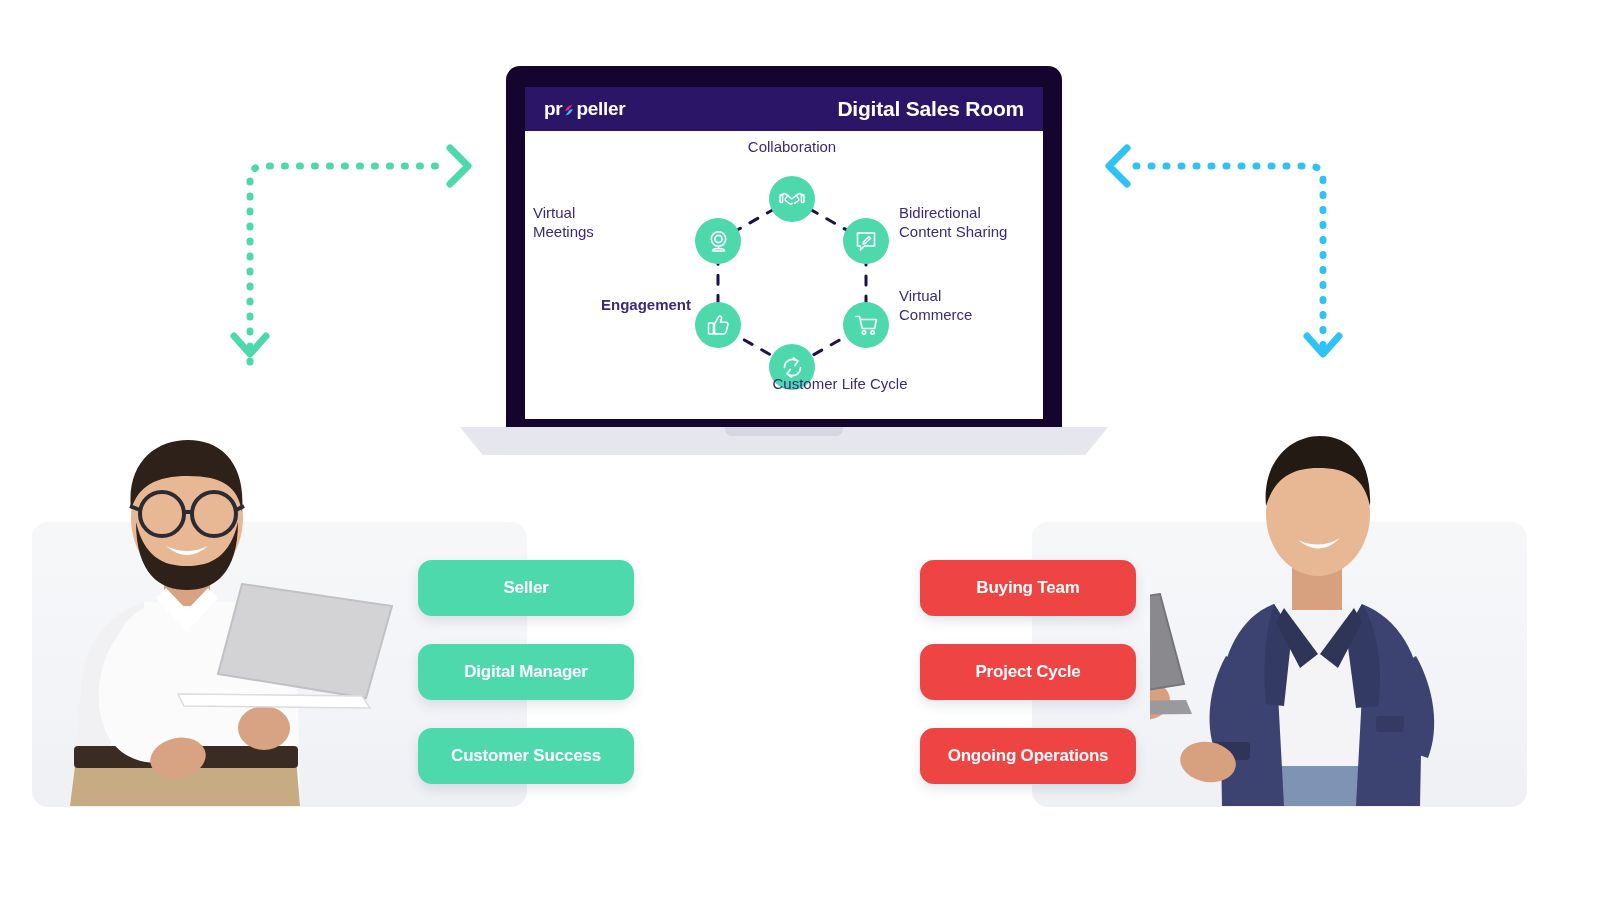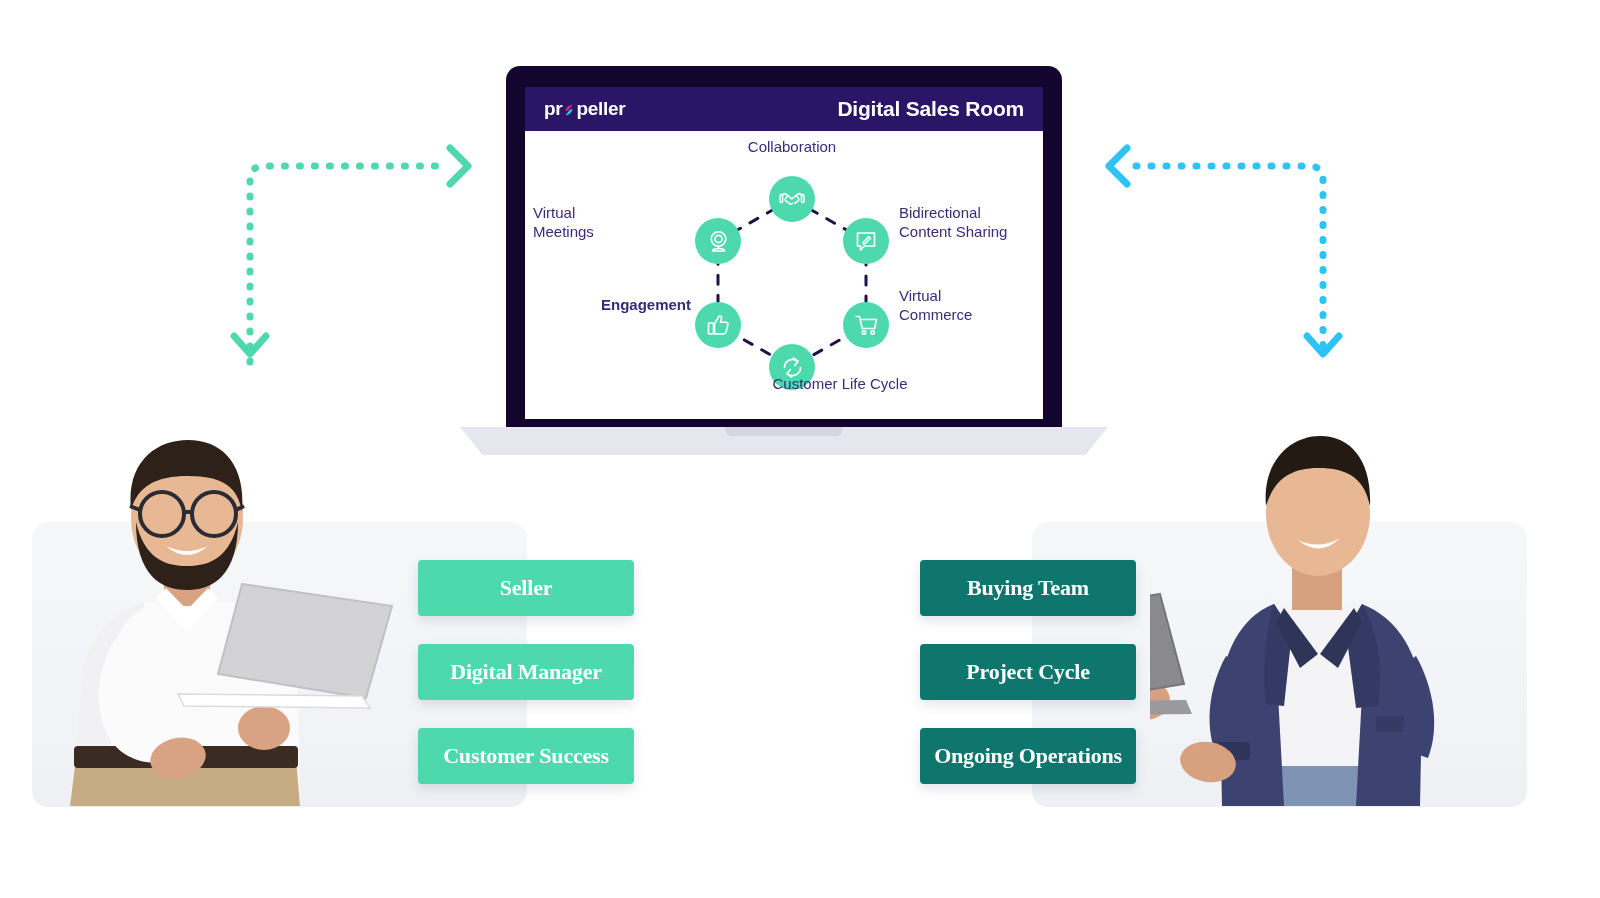--- a/index.html
+++ b/index.html
@@ -74,28 +74,28 @@
     background: linear-gradient(180deg,#f6f7f9 0%, #f3f4f7 60%, #eef0f4 100%);
     border-radius:16px;
   }
   .panel-left  { left:32px; }
   .panel-right { left:1032px; }
 
   .btn-col { position:absolute; display:flex; flex-direction:column; gap:28px; }
   .btn-col-left  { left:418px; top:560px; }
   .btn-col-right { left:920px; top:560px; }
   .pill {
-    width:216px; height:56px; border-radius:4px;
+    width:216px; height:56px; border-radius:14px;
     display:flex; align-items:center; justify-content:center;
-    color:#ffffff; font-size:22px; font-weight:bold; letter-spacing:-.2px;
+    color:#ffffff; font-size:17px; font-weight:bold; letter-spacing:-.2px;
     box-shadow:0 5px 12px rgba(40,60,90,.13);
-    cursor:pointer; user-select:none;font-family:Liberation Serif, serif;
+    cursor:pointer; user-select:none;
   }
   .pill.green { background:#4ed9ad; }
-  .pill.blue  { background:#0f766e; }
+  .pill.blue  { background:#ef4444; }
 
   
   .person { position:absolute; bottom:92px; }
   .person svg { display:block; }
   .person-left  { left:52px;  }
   .person-right { left:1150px; }
 </style>
 </head>
 <body>
 

